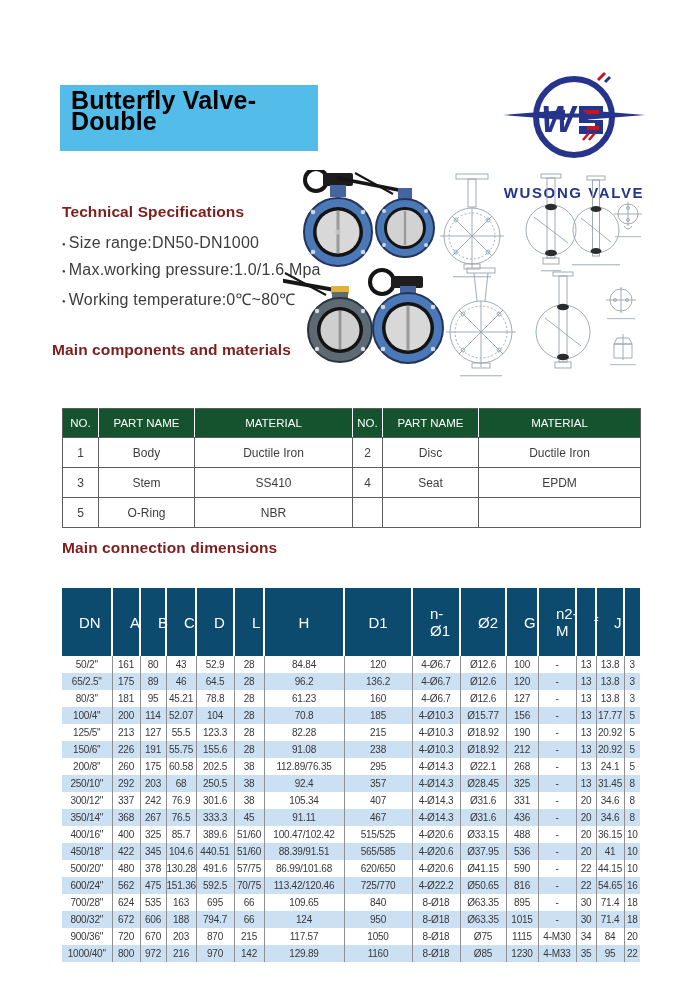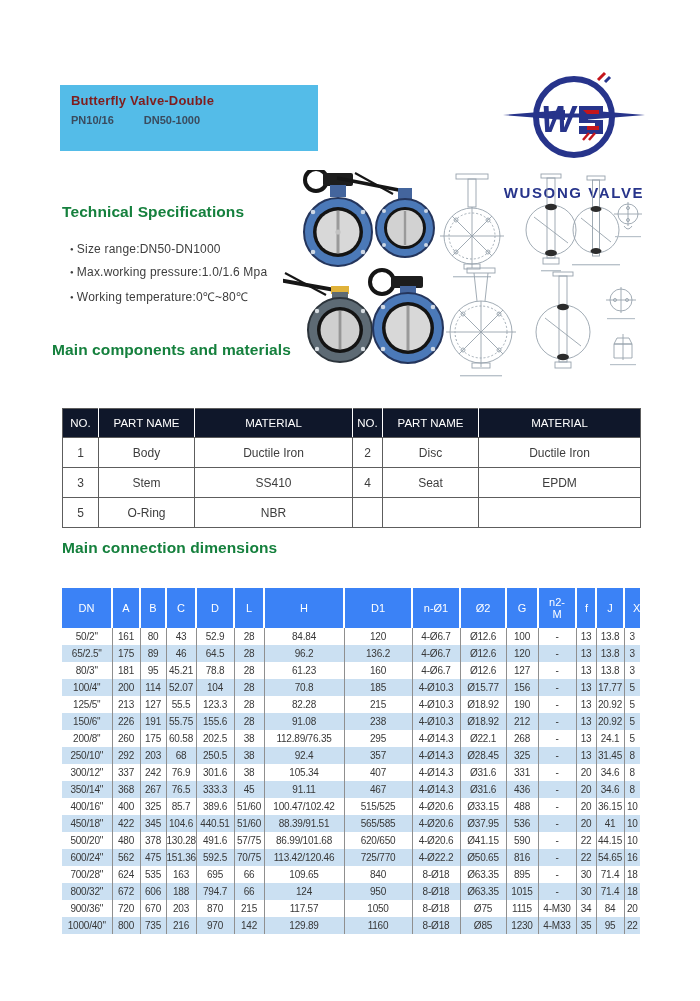--- a/index.html
+++ b/index.html
@@ -8,74 +8,70 @@
     background:#ffffff;font-family:"Liberation Sans",sans-serif;
   }
   .abs{position:absolute}
 
   
   .titlebar{
     left:60px;top:85px;width:258px;height:66px;background:#54BCE8;
     box-sizing:border-box;padding:5px 8px 0 11px;
   }
   .titlebar .t1,.titlebar .t2{
-    color:#7f1d1d;font-size:13px;line-height:21px;font-weight:bold;letter-spacing:.2px;
+    color:#000000;font-size:25px;line-height:21px;font-weight:bold;letter-spacing:.2px;
   }
   .pnline{margin-top:3px;display:flex;gap:30px;font-size:11px;font-weight:bold;color:#3A4B5E}
 
   
   .logo{left:495px;top:70px;width:158px;text-align:center}
   .brand{color:#27348B;font-weight:bold;font-size:15px;letter-spacing:1.6px;margin-top:18px;white-space:nowrap}
 
   
-  .section-h{color:#15803d;font-size:15.5px;font-weight:600;letter-spacing:.1px}
+  .section-h{color:#7f1d1d;font-size:15.5px;font-weight:600;letter-spacing:.1px}
   .h-specs{left:62px;top:203px}
   .h-comp{left:52px;top:341px}
   .h-dim{left:62px;top:539px}
 
   
-  .specs{left:62px;top:234px;margin:8px;padding:0;font-size:12px;color:#3d3d3d}
+  .specs{left:62px;top:234px;margin:0;padding:0;font-size:16px;color:#3d3d3d}
   .specs li{list-style:none;margin:0 0 9px 0;letter-spacing:.2px}
   .specs li::before{content:"●";font-size:6px;vertical-align:2px;margin-right:3px}
 
   
   table{border-collapse:collapse;table-layout:fixed}
   .comp-table{left:62px;top:408px;width:578px;font-size:12px;color:#3d3d3d;text-align:center}
   .comp-table th{
-    background:#0f172a;color:#fff;font-weight:normal;font-size:11.5px;height:26px;
+    background:#14532d;color:#fff;font-weight:normal;font-size:11.5px;height:26px;
     border-left:1px solid #fff;border-right:1px solid #fff;
     border-top:1px solid #5d5d5d;border-bottom:1px solid #5d5d5d;
   }
   .comp-table th:first-child{border-left:1px solid #5d5d5d}
   .comp-table th:last-child{border-right:1px solid #5d5d5d}
   .comp-table td{border:1px solid #5d5d5d;height:27px}
 
   
   .dim-table{left:62px;top:588px;width:578px;font-size:10px;color:#383838;text-align:center}
   .dim-table th{
-    background:#3b82f6;color:#fff;font-weight:normal;font-size:11px;height:21px;
-    padding:8px;border-left:2px solid #fff;
+    background:#0c4a6e;color:#fff;font-weight:normal;font-size:15px;height:21px;
+    padding:17px;border-left:2px solid #fff;
   }
   .dim-table th:first-child{border-left:none}
   .dim-table td{height:17px;padding:0;border-left:1px solid #8f8f8f;letter-spacing:-.2px;overflow:hidden}
   .dim-table td:first-child{border-left:none}
   .dim-table tbody tr:nth-child(even){background:#CBE0F2}
 
   
   .illus{left:283px;top:170px}
 </style>
 </head>
 <body>
 
 <div class="abs titlebar">
   <div class="t1">Butterfly Valve-Double</div>
-  <div class="pnline">
-    <span>PN10/16</span>
-    <span>DN50-1000</span>
-  </div>
 </div>
 
 <div class="abs logo">
   <svg width="158" height="92" viewBox="0 0 158 92">
     <circle cx="79" cy="47" r="38" fill="none" stroke="#27348B" stroke-width="6"></circle>
 
     <polygon points="8,45 70,40 70,50" fill="#27348B"></polygon>
     <polygon points="150,45 88,40 88,50" fill="#27348B"></polygon>
     <rect x="58" y="43.5" width="42" height="4" fill="#27348B"></rect>
 
@@ -626,21 +622,21 @@
         <td>Ø75</td>
         <td>1115</td>
         <td>4-M30</td>
         <td>34</td>
         <td>84</td>
         <td>20</td>
       </tr>
       <tr>
         <td>1000/40"</td>
         <td>800</td>
-        <td>735</td>
+        <td>972</td>
         <td>216</td>
         <td>970</td>
         <td>142</td>
         <td>129.89</td>
         <td>1160</td>
         <td>8-Ø18</td>
         <td>Ø85</td>
         <td>1230</td>
         <td>4-M33</td>
         <td>35</td>

